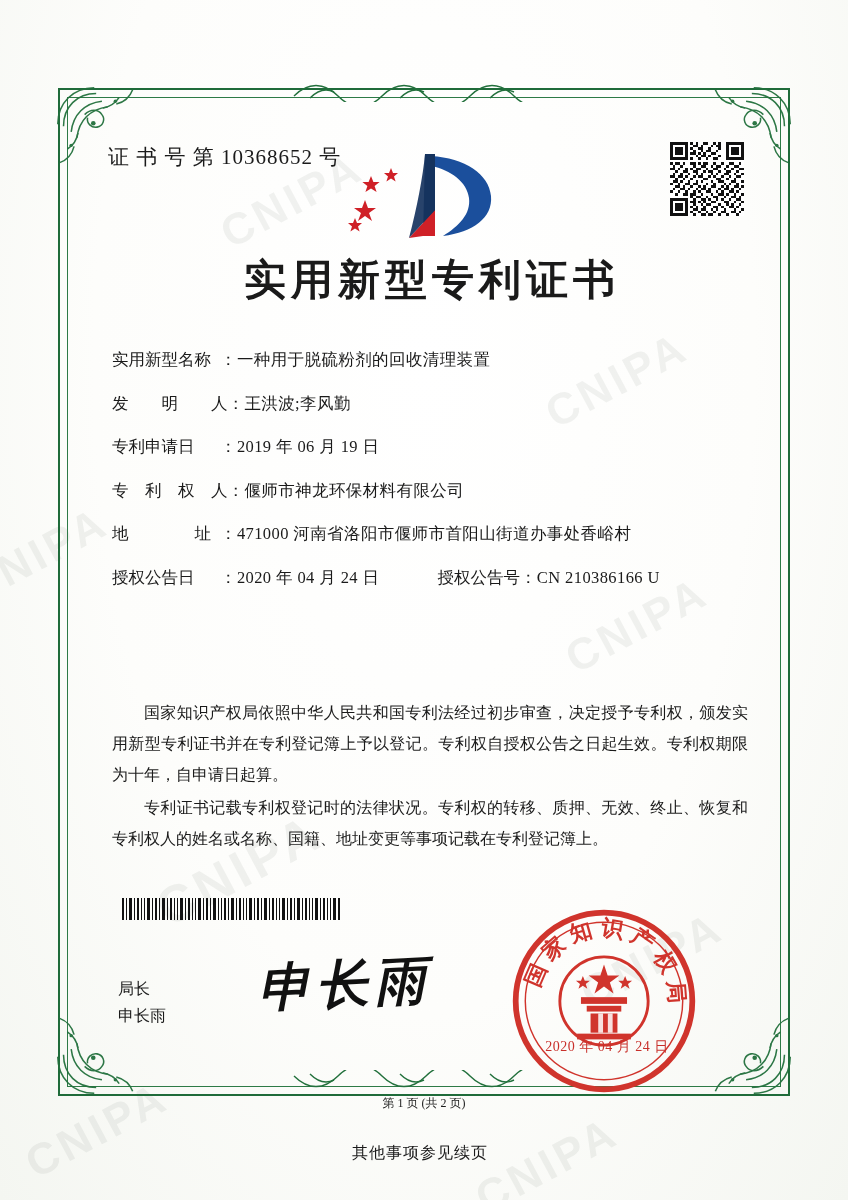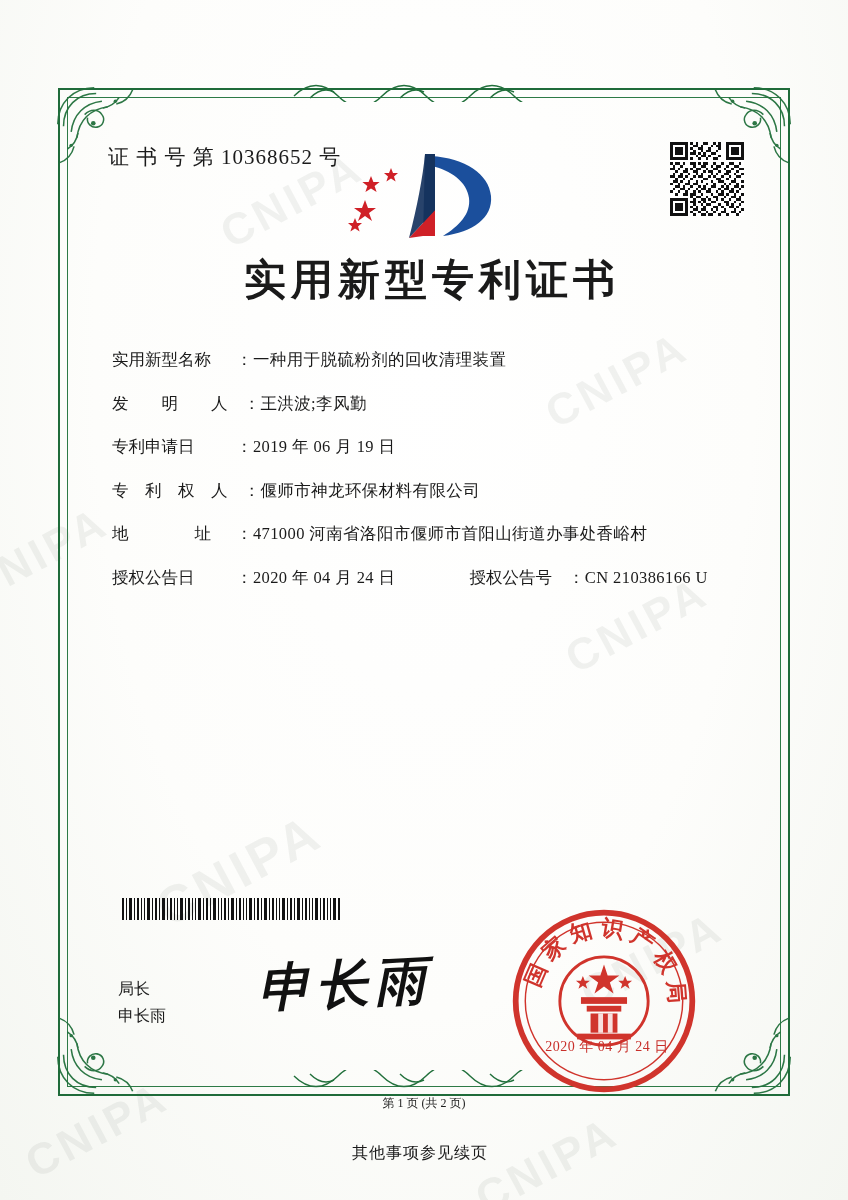--- a/index.html
+++ b/index.html
@@ -131,21 +131,20 @@
     top: 352px;
     width: 640px;
     font-size: 16.5px;
     line-height: 1;
   }
   .field-row {
     display: flex;
     align-items: flex-start;
     margin-bottom: 27px;
     white-space: nowrap;
-    gap: 16px;
   }
   .field-label {
     display: inline-block;
     min-width: 108px;
     letter-spacing: 0;
   }
   .field-value {
     letter-spacing: .4px;
   }
   .field-row.dual .second-label {
@@ -613,20 +612,24 @@
       <span class="field-value">：471000 河南省洛阳市偃师市首阳山街道办事处香峪村</span>
     </div>
     <div class="field-row dual">
       <span class="field-label">授权公告日</span>
       <span class="field-value">：2020 年 04 月 24 日</span>
       <span class="second-label">授权公告号</span>
       <span class="field-value">：CN 210386166 U</span>
     </div>
   </div>
 
+  <div class="paragraphs">
+    <p>国家知识产权局依照中华人民共和国专利法经过初步审查，决定授予专利权，颁发实用新型专利证书并在专利登记簿上予以登记。专利权自授权公告之日起生效。专利权期限为十年，自申请日起算。</p>
+    <p>专利证书记载专利权登记时的法律状况。专利权的转移、质押、无效、终止、恢复和专利权人的姓名或名称、国籍、地址变更等事项记载在专利登记簿上。</p>
+  </div>
 
   <svg class="barcode" viewBox="0 0 218 22" shape-rendering="crispEdges">
     <g fill="#111">
       <rect x="0" y="0" width="2" height="22"></rect>
         <rect x="4" y="0" width="1" height="22"></rect>
       <rect x="7" y="0" width="3" height="22"></rect>
         <rect x="12" y="0" width="1" height="22"></rect>
       <rect x="15" y="0" width="2" height="22"></rect>
         <rect x="19" y="0" width="1" height="22"></rect>
       <rect x="22" y="0" width="1" height="22"></rect>

